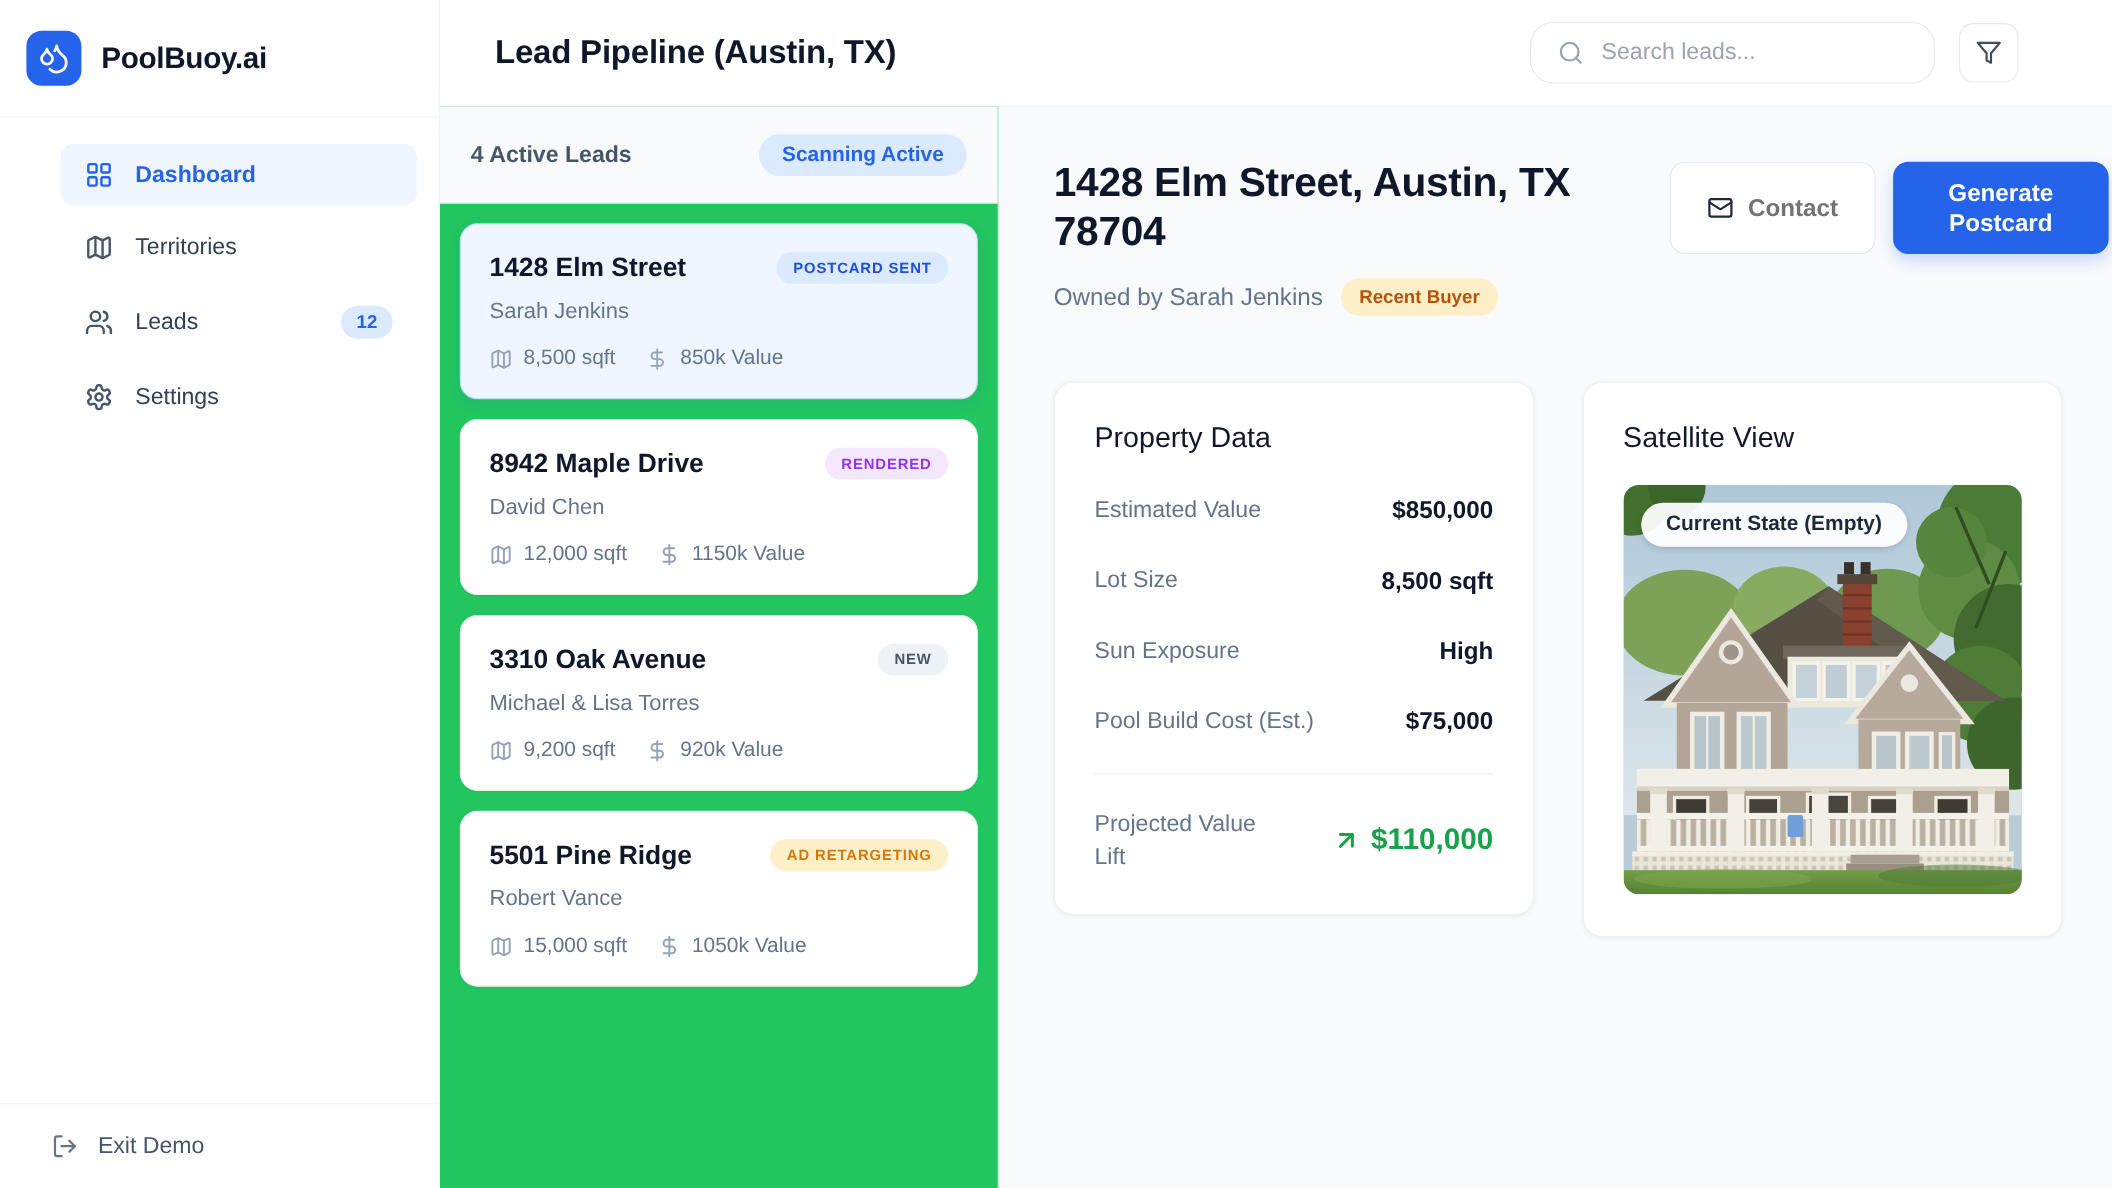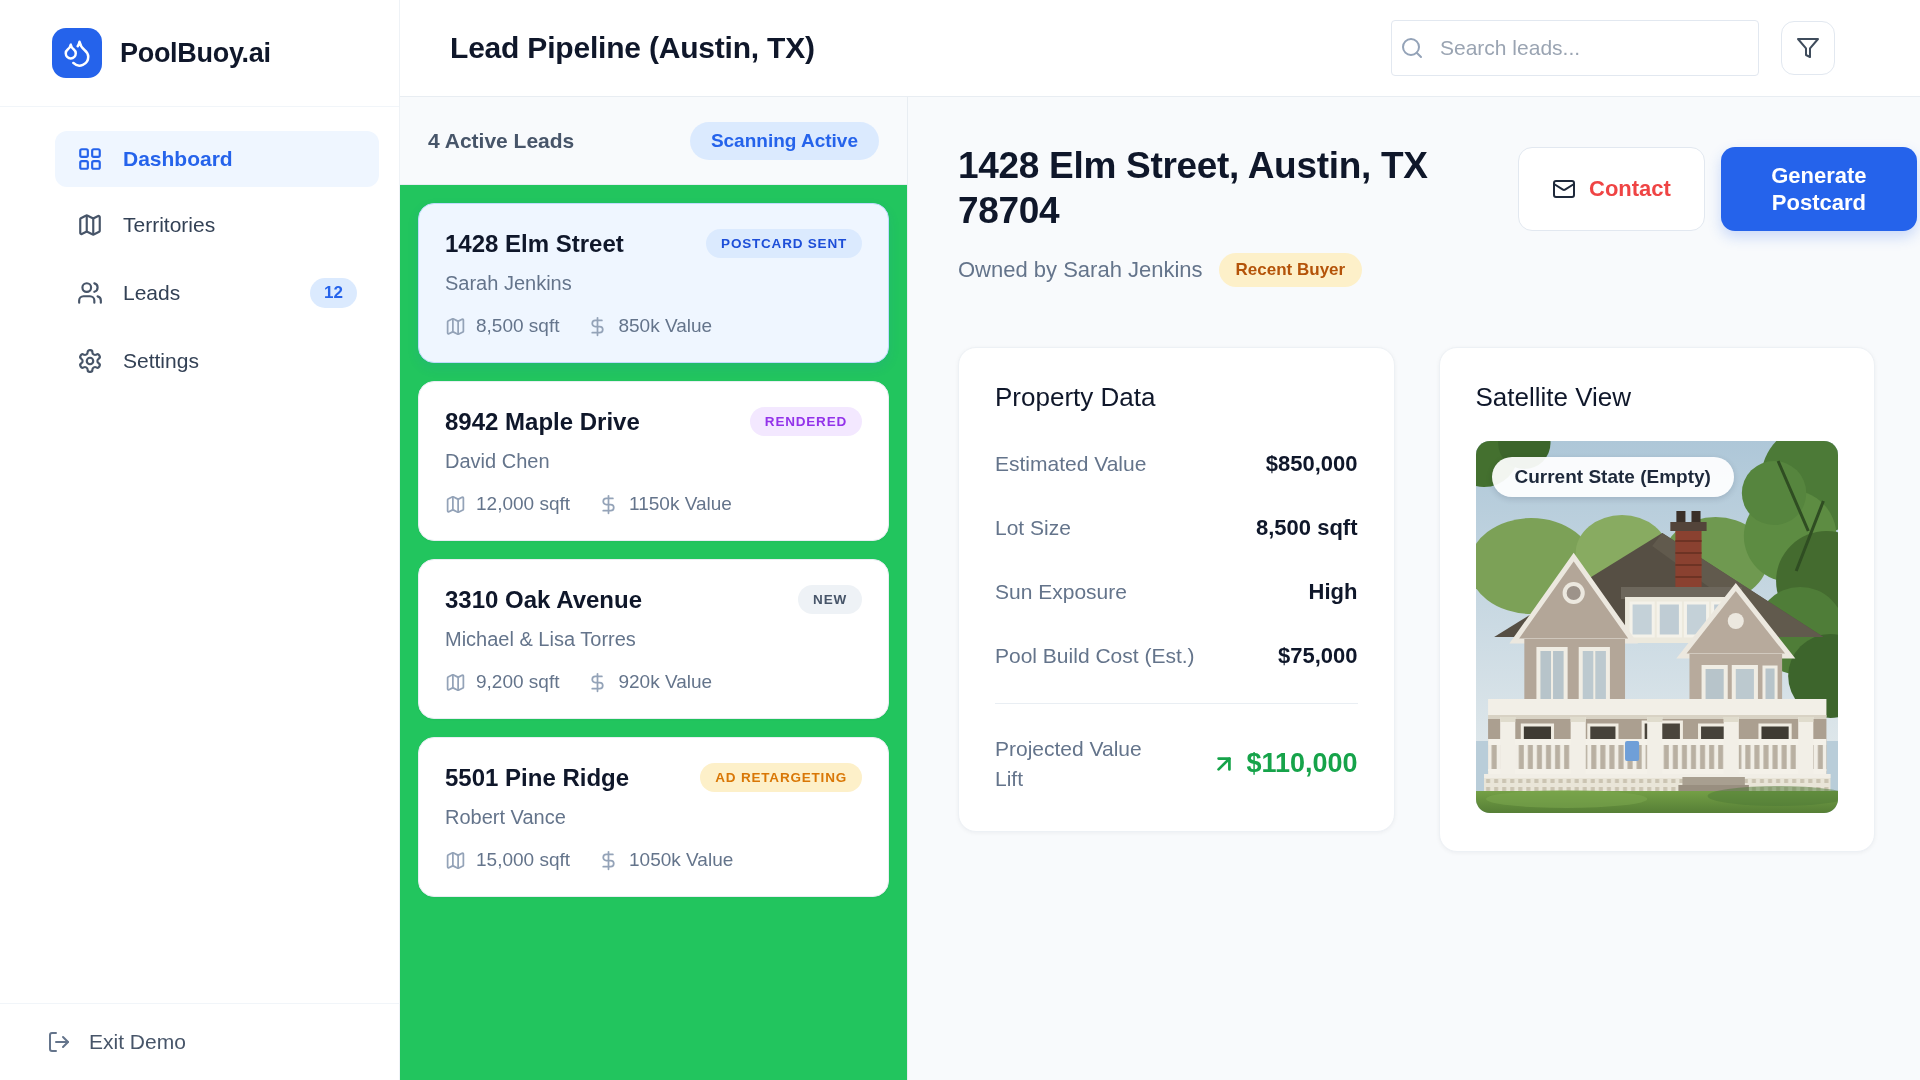--- a/index.html
+++ b/index.html
@@ -7,21 +7,21 @@
     width:1920px;height:1080px;overflow:hidden;
     font-family:"Liberation Sans",sans-serif;
     background:#f8fafc;color:#0f172a;
     -webkit-font-smoothing:antialiased;
   }
   .app{position:relative;width:1920px;height:1080px;background:#fff;}
 
   
   .sidebar{position:absolute;left:0;top:0;width:400px;height:1080px;background:#fff;
     border-right:1px solid #eef2f6;box-sizing:border-box;}
-  .logo-row{display:flex;align-items:center;gap:18px;padding:28px 52px 28px;}
+  .logo-row{display:flex;align-items:center;gap:18px;padding:28px 24px 28px;}
   .logo-mark{width:50px;height:50px;border-radius:14px;background:#2563eb;display:flex;
     align-items:center;justify-content:center;color:#fff;flex:none;}
   .brand{font-size:27px;font-weight:800;letter-spacing:-.3px;color:#0f172a;}
   .sidebar-div{border-top:1px solid #f1f5f9;}
   .nav{padding:24px 20px;display:flex;flex-direction:column;gap:10px;}
   .nav-item{display:flex;align-items:center;gap:20px;padding:15px 22px;border-radius:12px;
     font-size:21px;font-weight:500;color:#334155;cursor:pointer;margin-left:35px;}
   .ico{display:flex;flex:none;}
   .nav-item .ico{width:26px;height:26px;color:#475569;}
   .nav-item.active{background:#eff6ff;color:#2563eb;font-weight:600;}
@@ -31,22 +31,22 @@
   .sidebar-footer{position:absolute;bottom:0;left:0;right:0;border-top:1px solid #f1f5f9;
     padding:26px 47px;display:flex;gap:18px;align-items:center;font-size:21px;color:#475569;cursor:pointer;}
   .sidebar-footer .ico{width:24px;height:24px;color:#64748b;}
 
   
   .topbar{position:absolute;left:400px;top:0;width:1520px;height:97px;background:#fff;
     border-bottom:1px solid #e8edf2;box-sizing:border-box;display:flex;align-items:center;
     justify-content:space-between;padding:0 85px 0 50px;}
   .page-title{font-size:30px;font-weight:800;letter-spacing:-.2px;}
   .topbar-right{display:flex;gap:22px;align-items:center;}
-  .search-box{width:368px;height:56px;border:1.5px solid #e2e8f0;border-radius:4px;display:flex;
-    align-items:center;gap:14px;padding:0 8px;background:#fff;box-sizing:border-box;color:#94a3b8;}
+  .search-box{width:368px;height:56px;border:1.5px solid #e2e8f0;border-radius:21px;display:flex;
+    align-items:center;gap:14px;padding:0 24px;background:#fff;box-sizing:border-box;color:#94a3b8;}
   .search-box .ico{width:24px;height:24px;}
   .search-box input{border:none;outline:none;font-size:21px;color:#334155;flex:1;min-width:0;
     font-family:inherit;background:transparent;}
   .search-box input::placeholder{color:#9aa4b2;}
   .icon-btn{width:54px;height:54px;border:1.5px solid #e2e8f0;border-radius:13px;background:#fff;
     display:flex;align-items:center;justify-content:center;color:#3f4c5c;cursor:pointer;}
   .icon-btn .ico{width:24px;height:24px;}
 
   
   .lead-list{position:absolute;left:400px;top:97px;width:508px;height:983px;background:#22c55e;
@@ -73,21 +73,21 @@
 
   
   .detail{position:absolute;left:908px;top:97px;width:1012px;height:983px;background:#f8fafc;
     box-sizing:border-box;padding:46px 45px 0 50px;overflow:hidden;}
   .detail-head{display:flex;justify-content:space-between;align-items:flex-start;}
   .detail-title{font-size:37px;font-weight:800;line-height:1.22;width:560px;letter-spacing:-.3px;color:#0f172a;}
   .owner-row{margin-top:20px;display:flex;align-items:center;gap:16px;font-size:22px;color:#64748b;}
   .buyer-badge{background:#fdf0c9;color:#b45309;font-size:17px;font-weight:600;padding:7px 17px;border-radius:999px;}
   .head-actions{display:flex;gap:16px;flex:none;margin-top:4px;}
   .btn-contact{height:84px;padding:0 33px;border-radius:14px;border:1.5px solid #e2e8f0;background:#fff;
-    display:flex;align-items:center;gap:13px;font-size:22px;font-weight:600;color:#ef4444;
+    display:flex;align-items:center;gap:13px;font-size:22px;font-weight:600;color:#737373;
     font-family:inherit;cursor:pointer;}
   .btn-contact .ico{width:24px;height:24px;color:#1e293b;}
   .btn-generate{width:196px;height:84px;border-radius:14px;border:none;background:#2563eb;color:#fff;
     font-size:22px;font-weight:600;line-height:1.25;font-family:inherit;cursor:pointer;
     box-shadow:0 6px 14px rgba(37,99,235,.22);padding:0 20px;}
   .tabs{margin-top:56px;display:flex;gap:50px;border-bottom:2px solid #e5eaf0;}
   .tab{font-size:21px;font-weight:600;color:#64748b;padding-bottom:24px;cursor:pointer;
     border-bottom:4px solid transparent;margin-bottom:-2px;}
   .tab.active{color:#2563eb;border-bottom-color:#2563eb;}
   .detail-cards{margin-top:60px;display:flex;gap:44px;align-items:flex-start;}

